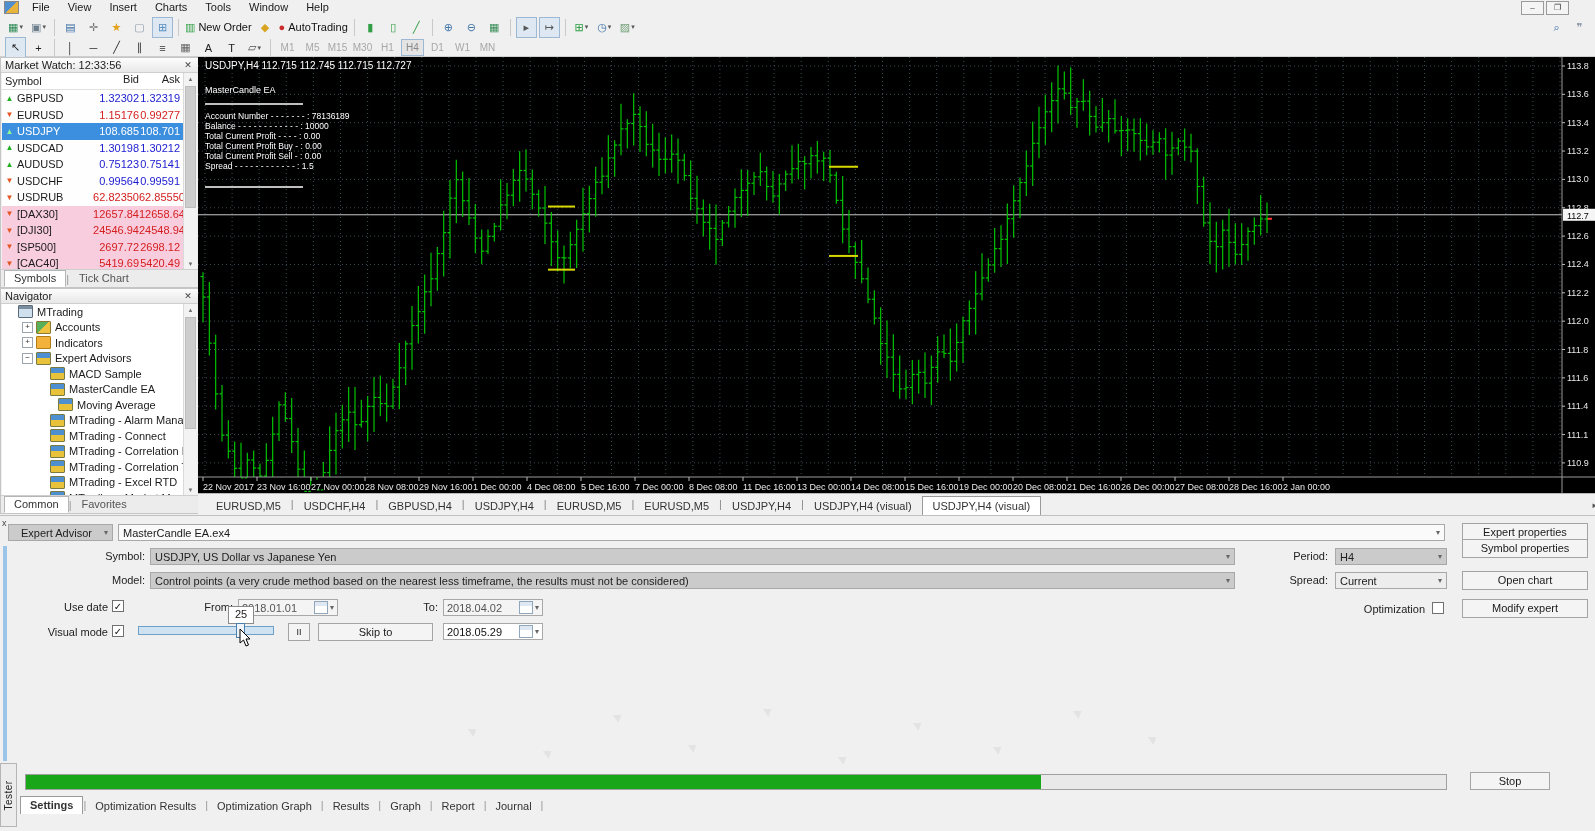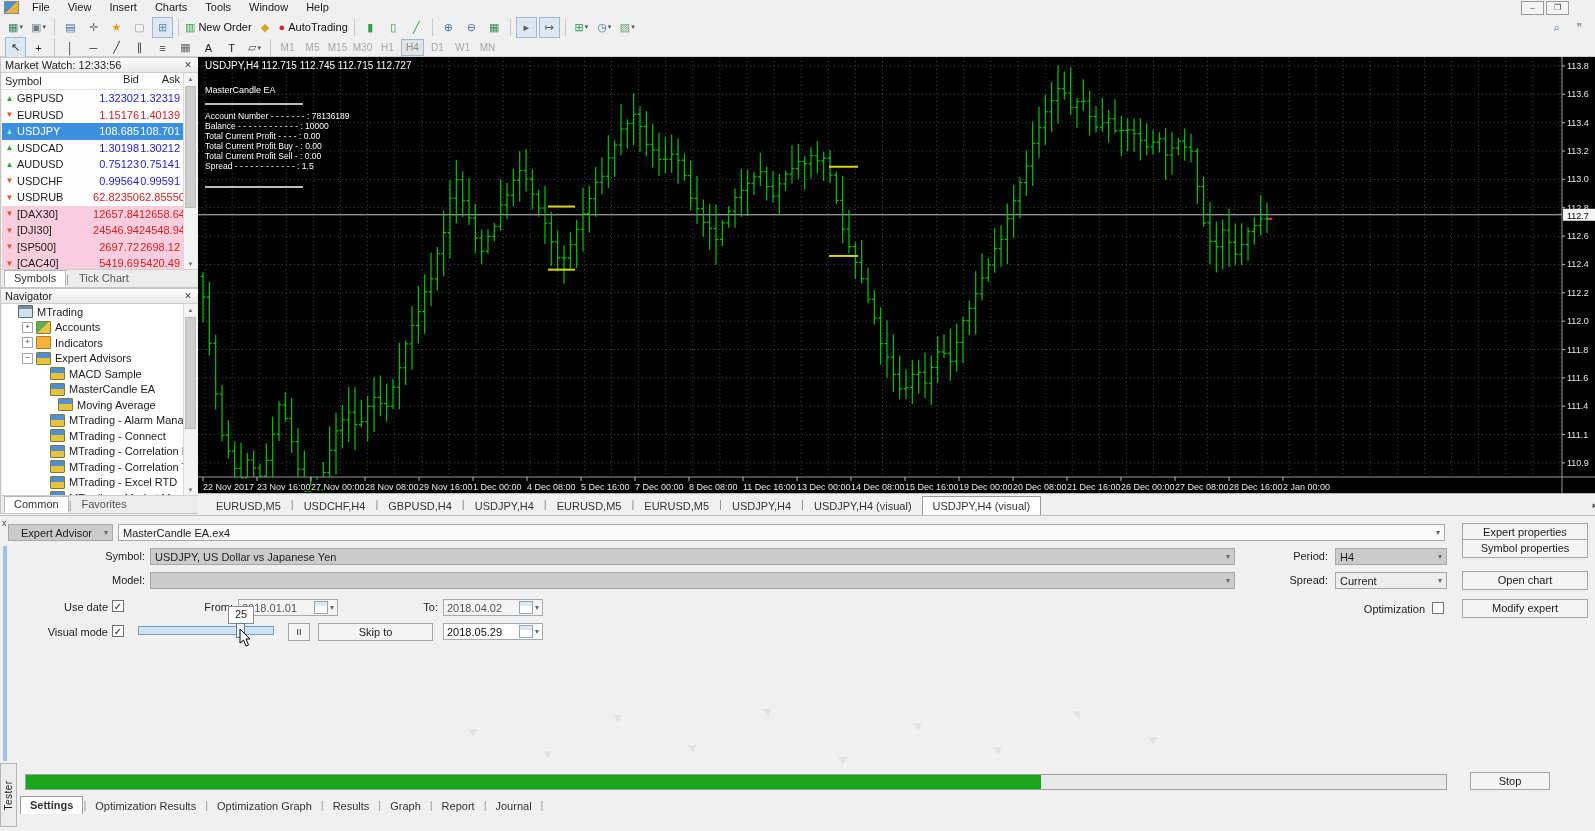--- a/index.html
+++ b/index.html
@@ -253,21 +253,21 @@
         </div>
         <div class="mwc2" style="color: rgb(27, 27, 208);">1.32302</div>
         <div class="mwc3" style="color: rgb(27, 27, 208);">1.32319</div>
       </div>
       <div class="mwrow">
         <div class="mwc1">
           <span class="dirarrow" style="color: rgb(224, 85, 32);">▼</span>
           <span>EURUSD</span>
         </div>
         <div class="mwc2" style="color: rgb(212, 32, 32);">1.15176</div>
-        <div class="mwc3" style="color: rgb(212, 32, 32);">1.40139</div>
+        <div class="mwc3" style="color: rgb(212, 32, 32);">0.99277</div>
       </div>
       <div class="mwrow sel">
         <div class="mwc1">
           <span class="dirarrow" style="color: rgb(140, 245, 154);">▲</span>
           <span>USDJPY</span>
         </div>
         <div class="mwc2" style="color: rgb(255, 255, 255);">108.685</div>
         <div class="mwc3" style="color: rgb(255, 255, 255);">108.701</div>
       </div>
       <div class="mwrow">
@@ -1144,20 +1144,21 @@
   </div>
   <div class="tlabel" style="left:1268px;top:33px;width:60px;text-align:right;">Period:</div>
   <div class="tcombo greyed" style="left:1335px;top:32px;width:112px;">
     <span>H4</span>
       <span class="car">▾</span>
   </div>
   <div class="tbtnb" style="left:1462px;top:23px;width:126px;">Symbol properties</div>
 
   <div class="tlabel" style="left:60px;top:57px;width:85px;text-align:right;">Model:</div>
   <div class="tcombo greyed" style="left:150px;top:56px;width:1085px;">
+    <span>Control points (a very crude method based on the nearest less timeframe, the results must not be considered)</span>
       <span class="car">▾</span>
   </div>
   <div class="tlabel" style="left:1268px;top:57px;width:60px;text-align:right;">Spread:</div>
   <div class="tcombo" style="left:1335px;top:56px;width:112px;background:#ededed;">
     <span>Current</span>
       <span class="car">▾</span>
   </div>
   <div class="tbtnb" style="left:1462px;top:55px;width:126px;">Open chart</div>
 
   <div class="tlabel" style="left:40px;top:84px;width:68px;text-align:right;">Use date</div>

